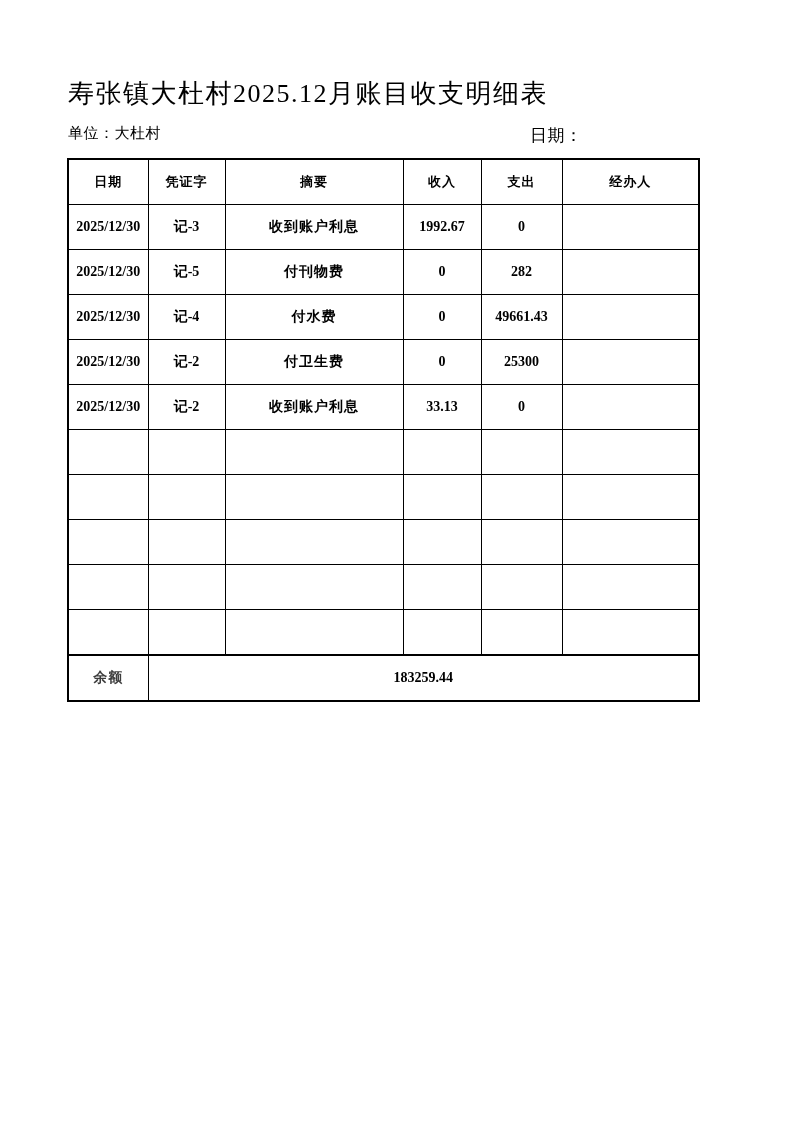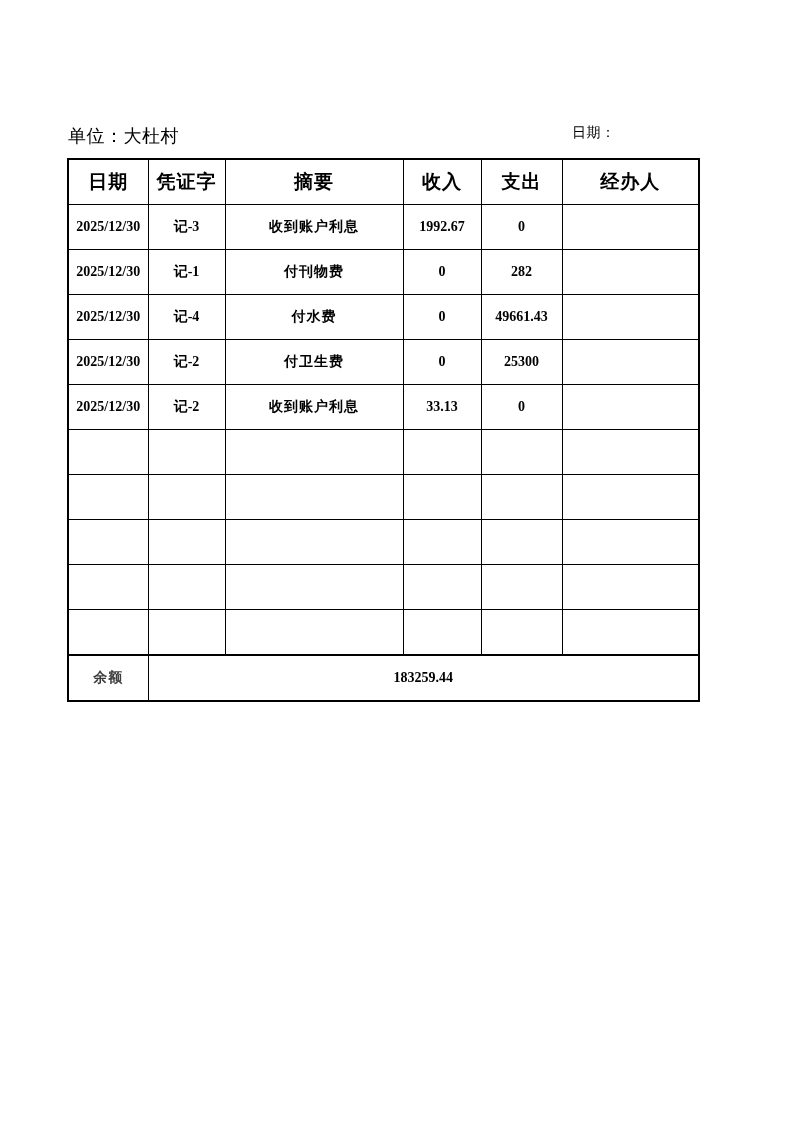--- a/index.html
+++ b/index.html
@@ -23,28 +23,28 @@
     margin: 0;
     font-size: 26px;
     font-weight: 400;
     letter-spacing: 1.5px;
     white-space: nowrap;
   }
   .meta-unit {
     position: absolute;
     left: 68px;
     top: 124px;
-    font-size: 18px;
+    font-size: 15px;
     letter-spacing: 0.5px;
   }
   .meta-date {
     position: absolute;
-    left: 572px;
+    left: 530px;
     top: 124px;
-    font-size: 14px;
+    font-size: 17px;
     letter-spacing: 0.5px;
   }
   table.ledger {
     position: absolute;
     left: 67px;
     top: 158px;
     width: 631px;
     border-collapse: collapse;
     table-layout: fixed;
     border: 2px solid #000000;
@@ -53,21 +53,21 @@
   table.ledger td {
     border: 1.5px solid #000000;
     height: 44px;
     padding: 0 2px;
     text-align: center;
     vertical-align: middle;
     overflow: hidden;
     white-space: nowrap;
   }
   table.ledger th {
-    font-size: 19px;
+    font-size: 13px;
     font-weight: 700;
     letter-spacing: 1px;
   }
   table.ledger td {
     font-size: 14px;
     font-weight: 700;
   }
   td.cell-date { font-size: 13.5px; letter-spacing: 0; }
   td.cell-summary { letter-spacing: 1px; }
   tr.balance-row td { border-top: 2px solid #000000; text-align: center; }
@@ -81,20 +81,21 @@
     font-weight: 700;
     font-size: 15px;
     margin-left: 40px;
   }
 </style>
 </head>
 <body>
 
 <div class="page">
 
+  <h1 class="doc-title">寿张镇大杜村2025.12月账目收支明细表</h1>
 
   <span class="meta-unit">单位：大杜村</span>
   <span class="meta-date">日期：</span>
 
   <table class="ledger">
     <colgroup>
       <col style="width:80px">
       <col style="width:77px">
       <col style="width:178px">
       <col style="width:78px">
@@ -115,21 +116,21 @@
       <tr>
         <td class="cell-date">2025/12/30</td>
         <td>记-3</td>
         <td class="cell-summary">收到账户利息</td>
         <td>1992.67</td>
         <td>0</td>
         <td></td>
       </tr>
       <tr>
         <td class="cell-date">2025/12/30</td>
-        <td>记-1</td>
+        <td>记-5</td>
         <td class="cell-summary">付刊物费</td>
         <td>0</td>
         <td>282</td>
         <td></td>
       </tr>
       <tr>
         <td class="cell-date">2025/12/30</td>
         <td>记-4</td>
         <td class="cell-summary">付水费</td>
         <td>0</td>

